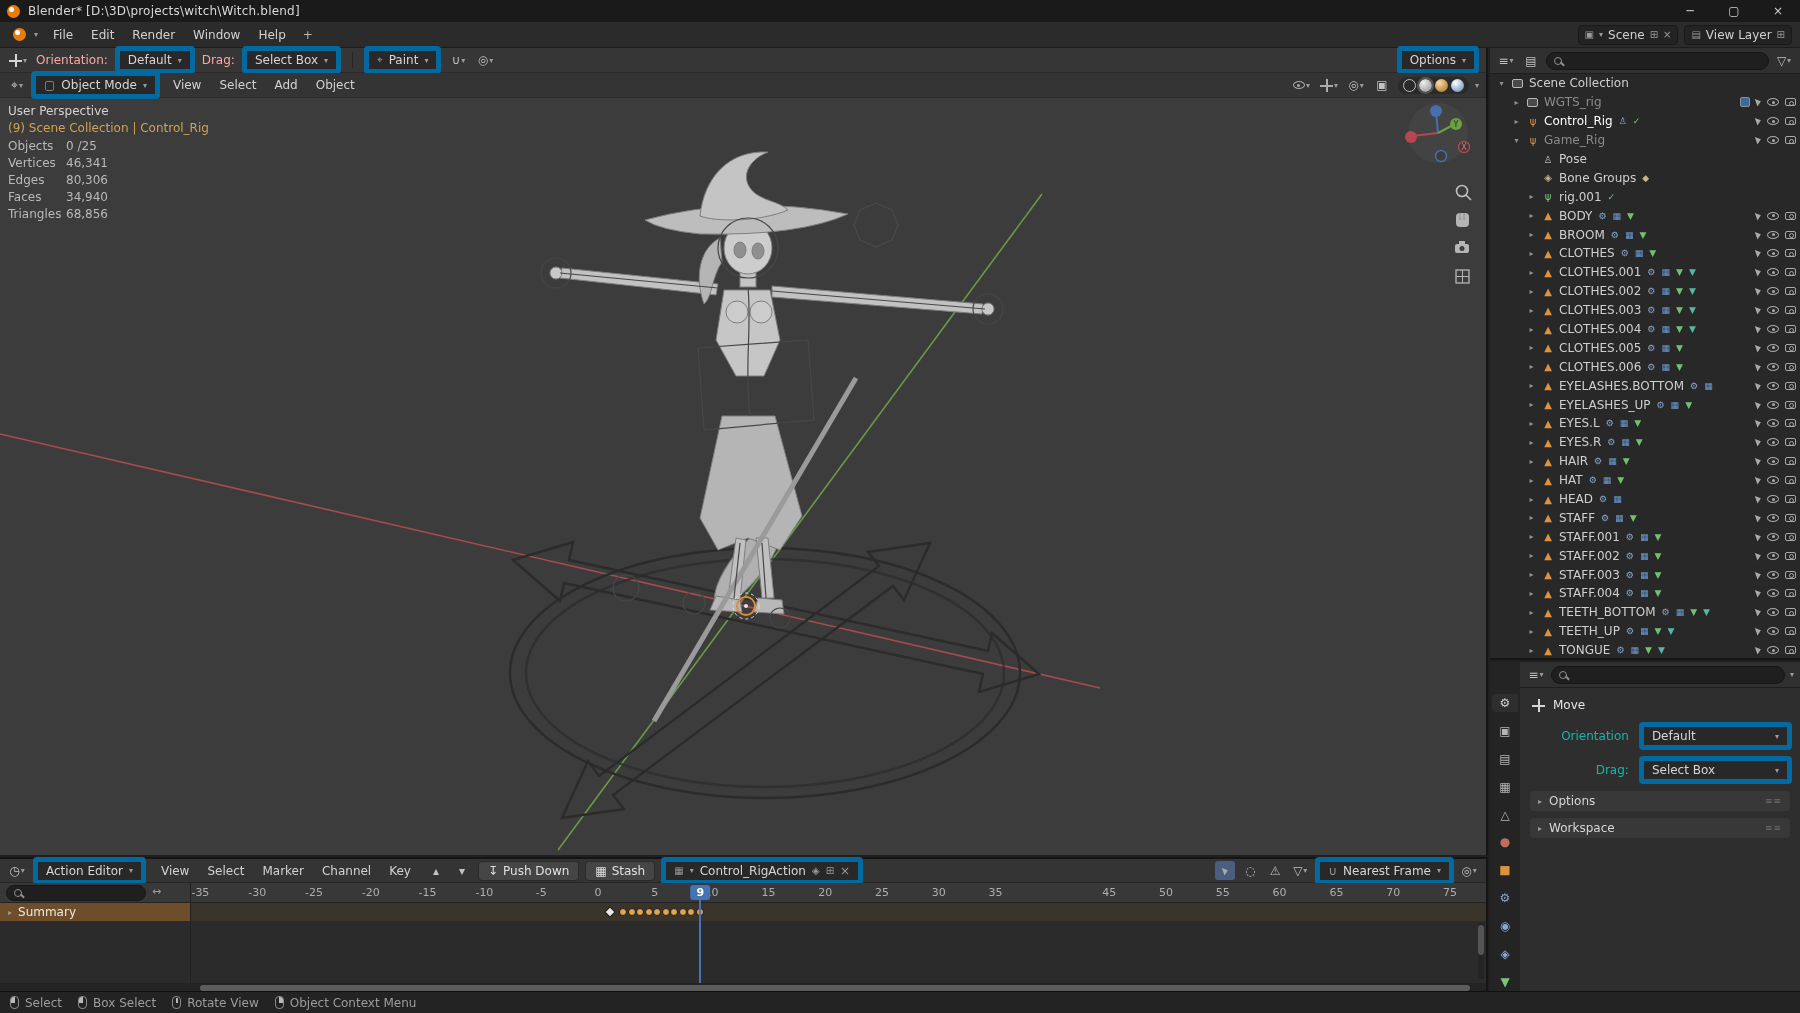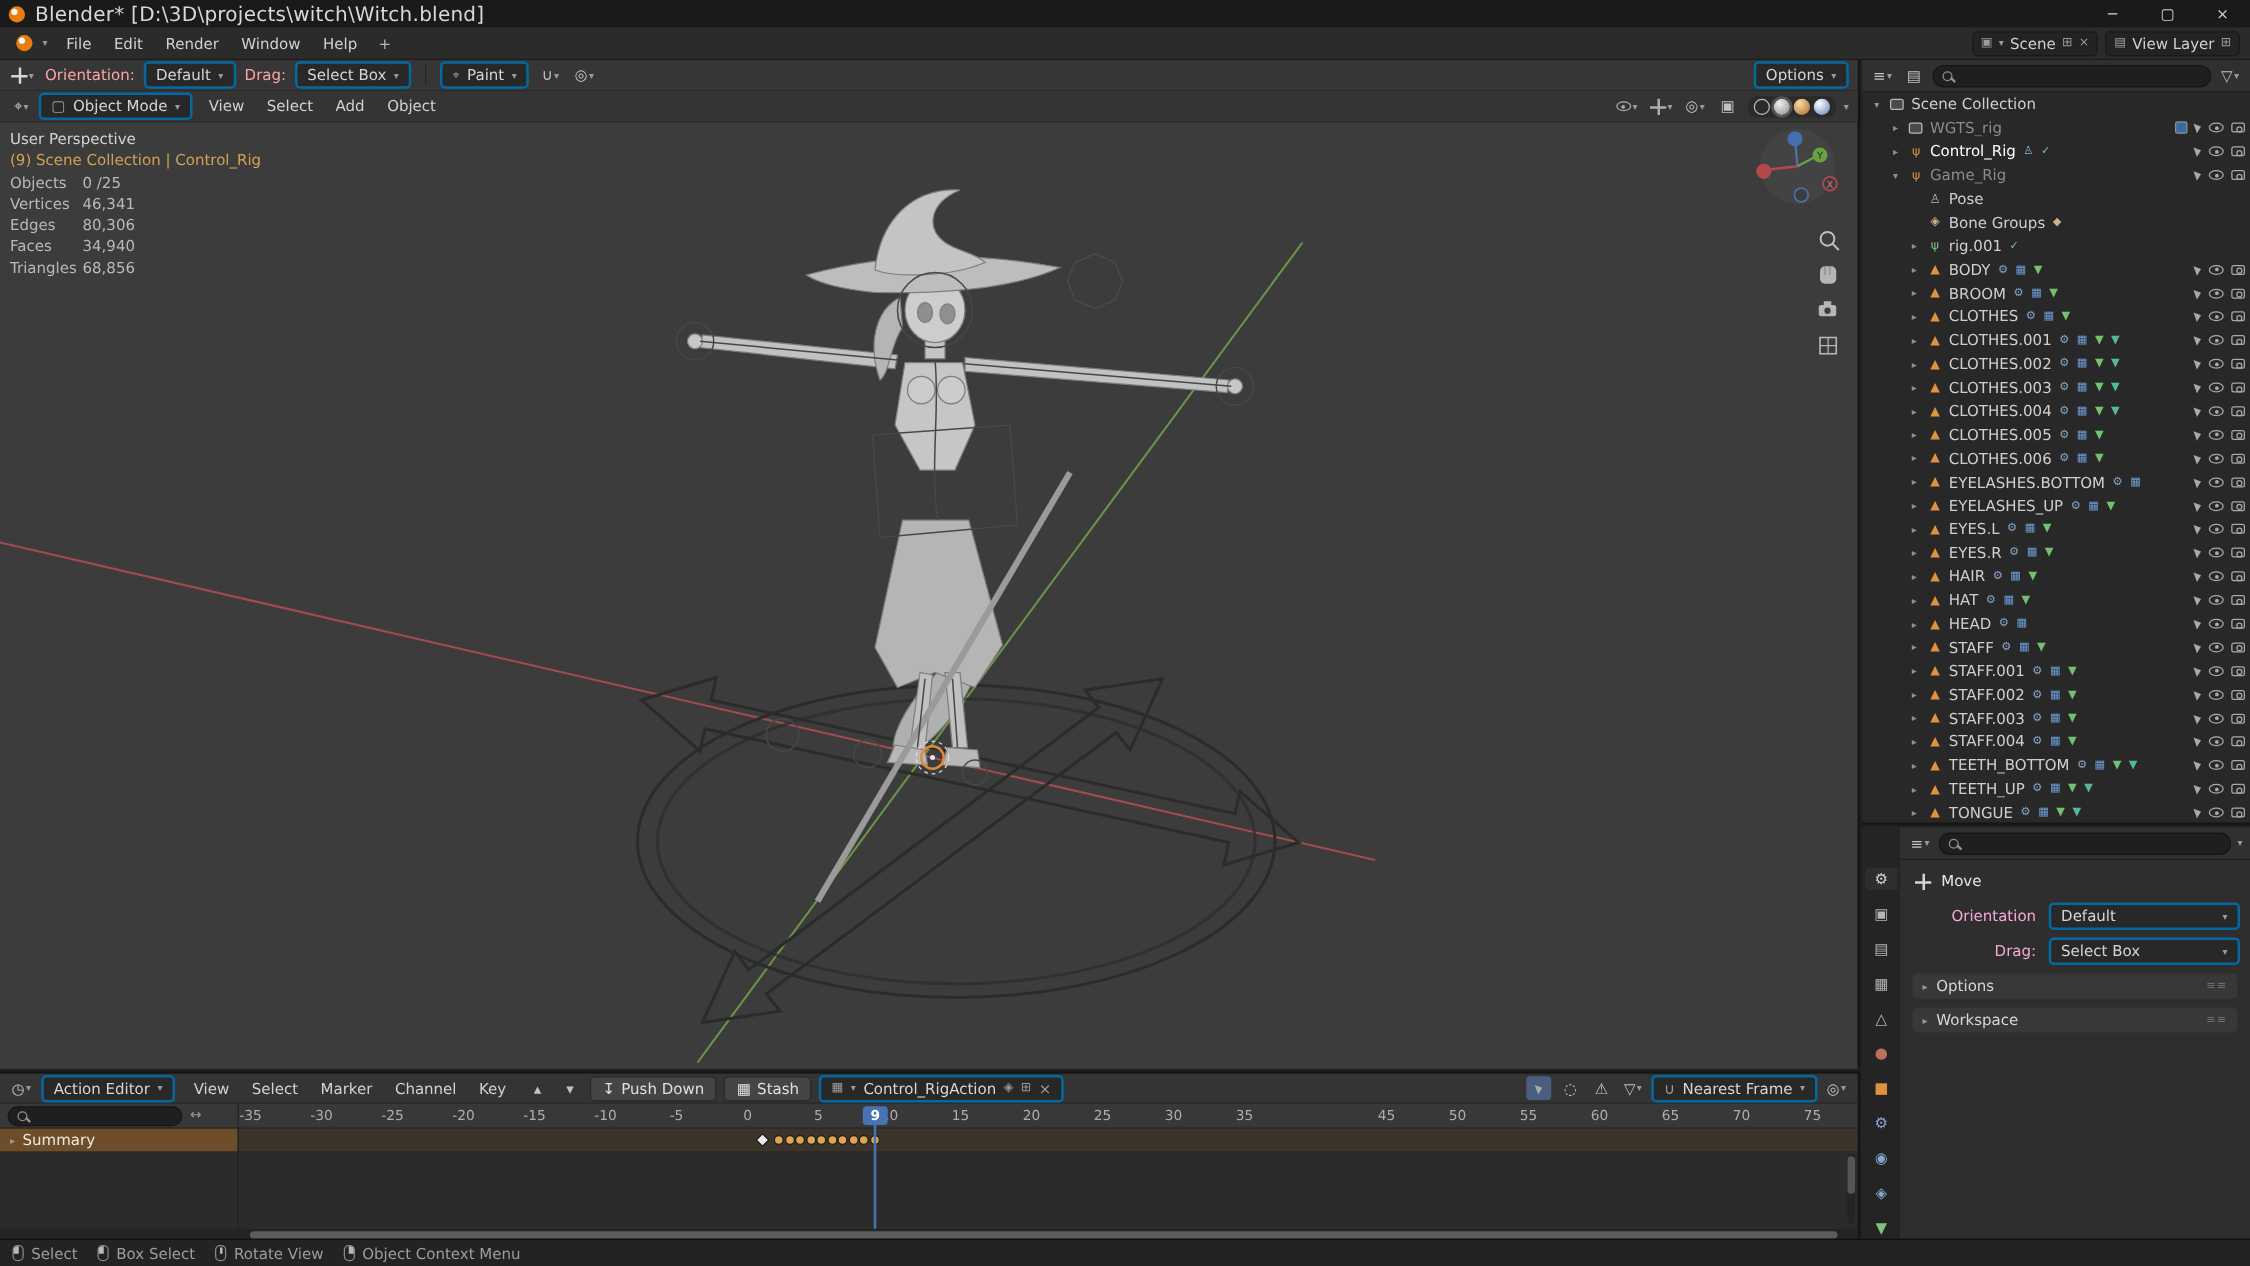--- a/index.html
+++ b/index.html
@@ -2,38 +2,38 @@
 <html><head>
 <meta charset="utf-8">
 <style>
   *{margin:0;padding:0;box-sizing:border-box;font-family:"DejaVu Sans","Liberation Sans",sans-serif;}
   html,body{width:1800px;height:1013px;overflow:hidden;background:#141414;}
   #app{position:relative;width:1800px;height:1013px;font-size:12px;color:#c7c7c7;background:#202020;user-select:none;}
 
   
   .titlebar{position:absolute;left:0;top:0;width:1800px;height:22px;background:#1a1a1a;display:flex;align-items:center;color:#d8d8d8;}
   .blender-logo{width:13px;height:13px;border-radius:50%;margin:0 8px 0 7px;background:radial-gradient(circle at 35% 35%,#ffffff 0 2px,#e87d0d 3px 100%);}
-  .tb-title{font-size:16px;letter-spacing:.2px;}
+  .tb-title{font-size:12px;letter-spacing:.2px;}
   .winbtns{margin-left:auto;display:flex;height:100%;}
   .winbtn{width:44px;height:100%;display:flex;align-items:center;justify-content:center;color:#cfcfcf;font-size:12px;}
 
   
   .topbar{position:absolute;left:0;top:22px;width:1800px;height:26px;background:#2b2b2b;display:flex;align-items:center;border-bottom:1px solid #1c1c1c;}
   .logo-btn{display:flex;align-items:center;padding:0 6px;}
   .menu-item{padding:3px 9px;border-radius:3px;color:#d2d2d2;}
   .ws-tabs{display:flex;align-items:flex-end;height:100%;margin-left:14px;}
   .ws-tab{padding:4px 11px 5px;color:#b6b6b6;font-size:12px;border-radius:5px 5px 0 0;}
   .ws-tab.active{background:#3f3f3f;color:#fff;}
   .ws-add{padding:3px 8px;color:#b6b6b6;}
   .topbar-right{margin-left:auto;display:flex;align-items:center;gap:6px;padding-right:8px;}
   .db-widget{display:flex;align-items:center;gap:5px;background:#232323;border:1px solid #191919;border-radius:4px;padding:2px 6px;color:#d0d0d0;}
   .db-widget .mini{font-size:10px;color:#9a9a9a;}
 
   
-  .dd{display:inline-flex;align-items:center;gap:6px;background:#282828;border:2px solid #0369a1;border-radius:4px;padding:2px 8px;color:#d6d6d6;white-space:nowrap;}
+  .dd{display:inline-flex;align-items:center;gap:6px;background:#282828;border:5px solid #0369a1;border-radius:4px;padding:2px 8px;color:#d6d6d6;white-space:nowrap;}
   .caret{font-size:8px;color:#9a9a9a;}
   .ib{min-width:20px;height:19px;display:inline-flex;align-items:center;justify-content:center;color:#c2c2c2;gap:1px;padding:0 2px;border-radius:3px;}
   .ib.active{background:#4b5e80;}
   .btn{display:inline-flex;align-items:center;gap:5px;background:#454545;border:1px solid #2a2a2a;border-radius:4px;padding:2px 9px;color:#e0e0e0;}
   .lbl{color:#fca5a5;white-space:nowrap;}
   .sep{width:1px;height:16px;background:#242424;margin:0 4px;}
 
   
   .v3d{position:absolute;left:0;top:48px;width:1488px;height:807px;background:#3c3c3c;border-right:2px solid #151515;}
   .tool-header{position:absolute;left:0;top:0;width:100%;height:25px;background:#363636;display:flex;align-items:center;gap:7px;padding:0 7px;border-bottom:1px solid #2a2a2a;}
@@ -86,21 +86,21 @@
   .ptab{width:26px;height:22px;display:flex;align-items:center;justify-content:center;font-size:12px;border-radius:4px 0 0 4px;}
   .ptab.active{background:#2e2e2e;}
   .props-main{flex:1;position:relative;}
   .props-header{height:26px;background:#303030;display:flex;align-items:center;gap:5px;padding:0 6px;border-bottom:1px solid #1e1e1e;}
   .props-body{padding:7px 8px;}
   .ptool-title{display:flex;align-items:center;gap:8px;color:#e6e6e6;margin:3px 0 10px 4px;}
   .move-cross{width:13px;height:13px;position:relative;display:inline-block;}
   .move-cross::before{content:"";position:absolute;left:6px;top:0;width:2px;height:13px;background:#d5d5d5;}
   .move-cross::after{content:"";position:absolute;top:6px;left:0;height:2px;width:13px;background:#d5d5d5;}
   .prow{display:flex;align-items:center;margin:6px 0;}
-  .prow .pl{width:42%;text-align:right;padding-right:10px;color:#f9a8d4;}
+  .prow .pl{width:42%;text-align:right;padding-right:10px;color:#14b8a6;}
   .prow .dd{flex:1;justify-content:space-between;}
   .ppanel{display:flex;align-items:center;gap:7px;background:#383838;border-radius:4px;margin:7px 2px;padding:3px 8px;color:#d6d6d6;}
   .ppanel .grip{margin-left:auto;color:#6e6e6e;font-size:9px;letter-spacing:1px;}
 
   
   .dope{position:absolute;left:0;top:857px;width:1488px;height:134px;background:#2c2c2c;border-right:2px solid #151515;border-top:2px solid #151515;}
   .dope-header{height:24px;background:#343434;display:flex;align-items:center;gap:6px;padding:0 7px;border-bottom:1px solid #262626;}
   .dope-main{position:relative;height:110px;}
   .ruler{position:absolute;left:0;top:0;width:100%;height:20px;background:#383838;border-bottom:1px solid #232323;}
   .ruler .rlab{position:absolute;top:3px;transform:translateX(-50%);font-size:11px;color:#aeaeae;}

